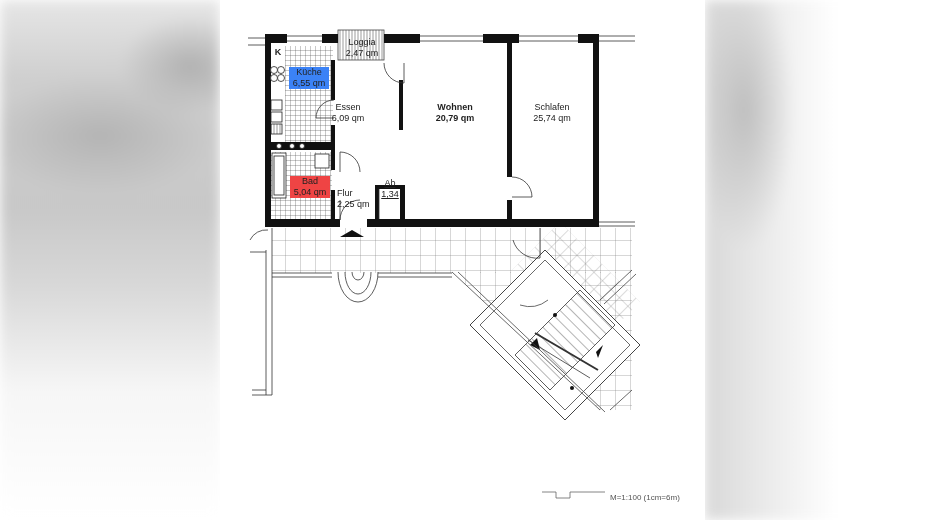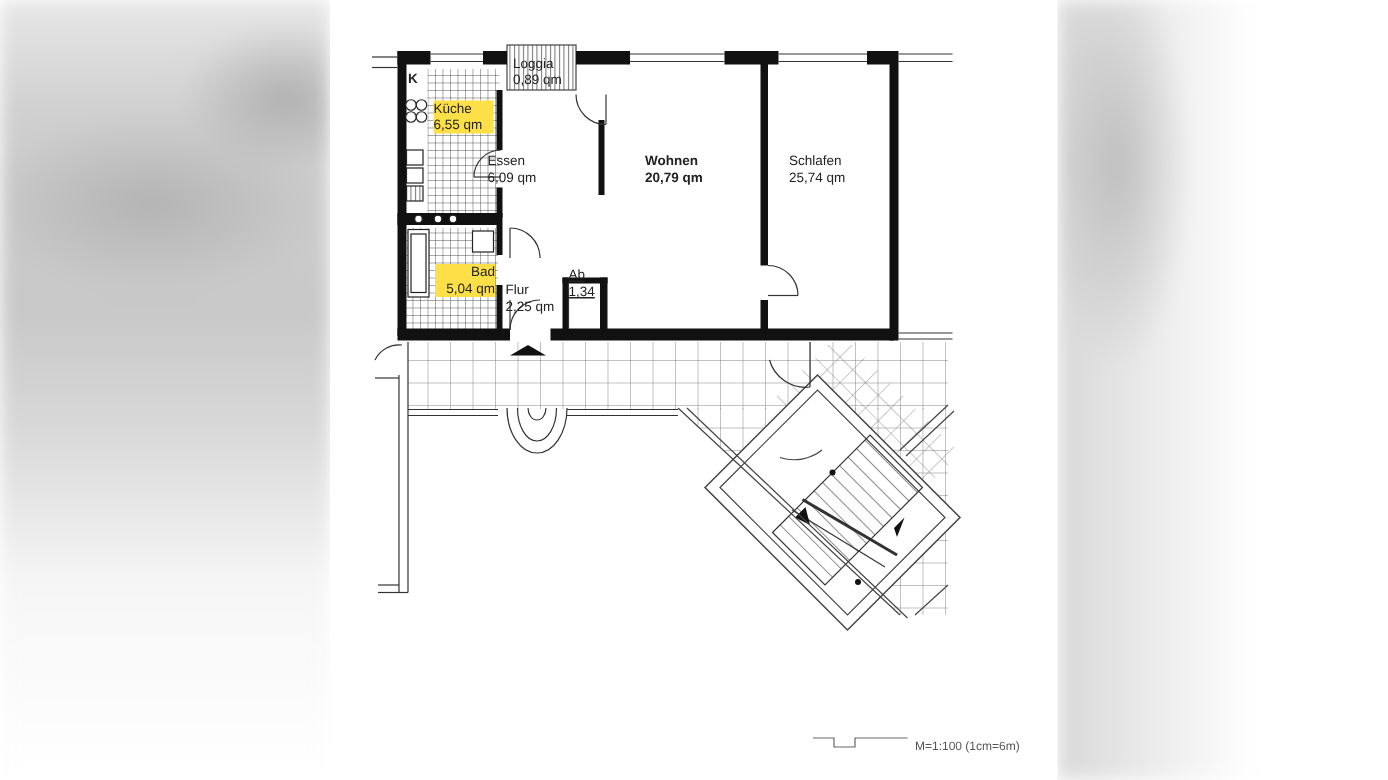--- a/index.html
+++ b/index.html
@@ -22,21 +22,21 @@
       radial-gradient(ellipse 50px 140px at 40px 110px, rgba(175,175,175,0.7), rgba(175,175,175,0) 100%),
       linear-gradient(90deg, #d8d8d8 0%, #ececec 30%, #ffffff 60%, #ffffff 100%);
     filter: blur(6px);
   }
   .plan-sheet {
     position: absolute; left: 220px; top: 0; width: 485px; height: 520px;
     background: #ffffff;
   }
   svg.plan { position: absolute; left: 0; top: 0; }
   .label {
-    position: absolute; font-size: 9px; color: #222; text-align: left;
+    position: absolute; font-size: 9px; color: #222; text-align: center;
     line-height: 11px; white-space: nowrap;
   }
   .scale-text {
     position: absolute; left: 610px; top: 493px; font-size: 8px; color: #555;
   }
 </style>
 </head>
 <body>
 
 <div class="bg-left"></div>
@@ -199,39 +199,39 @@
     <line x1="379" y1="189" x2="379" y2="219"></line>
   </g>
 
   <g stroke="#666" stroke-width="0.8" fill="none">
     <polyline points="542,492 556,492 556,498 570,498 570,492 605,492"></polyline>
   </g>
 </svg>
 
 <div class="label" style="left:342px;top:37px;width:40px;">
   <div>Loggia</div>
-  <div>0,89 qm</div>
-</div>
-<div class="label" style="left:289px;top:67px;width:40px;background:#fde047;">
+  <div>2,47 qm</div>
+</div>
+<div class="label" style="left:289px;top:67px;width:40px;background:#3b82f6;">
   <div>Küche</div>
   <div>6,55 qm</div>
 </div>
 <div class="label" style="left:325px;top:102px;width:46px;">
   <div>Essen</div>
   <div>6,09 qm</div>
 </div>
 <div class="label" style="left:430px;top:102px;width:50px;font-weight:bold;">
   <div>Wohnen</div>
   <div>20,79 qm</div>
 </div>
 <div class="label" style="left:526px;top:102px;width:52px;">
   <div>Schlafen</div>
   <div>25,74 qm</div>
 </div>
-<div class="label" style="left:290px;top:176px;width:40px;text-align:right;background:#fde047;">
+<div class="label" style="left:290px;top:176px;width:40px;text-align:center;background:#ef4444;">
   <div>Bad</div>
   <div>5,04 qm</div>
 </div>
 <div class="label" style="left:337px;top:188px;width:40px;text-align:left;">
   <div>Flur</div>
   <div>2,25 qm</div>
 </div>
 <div class="label" style="left:379px;top:178px;width:22px;text-decoration:underline;">
   <div>Ab</div>
   <div>1,34</div>

